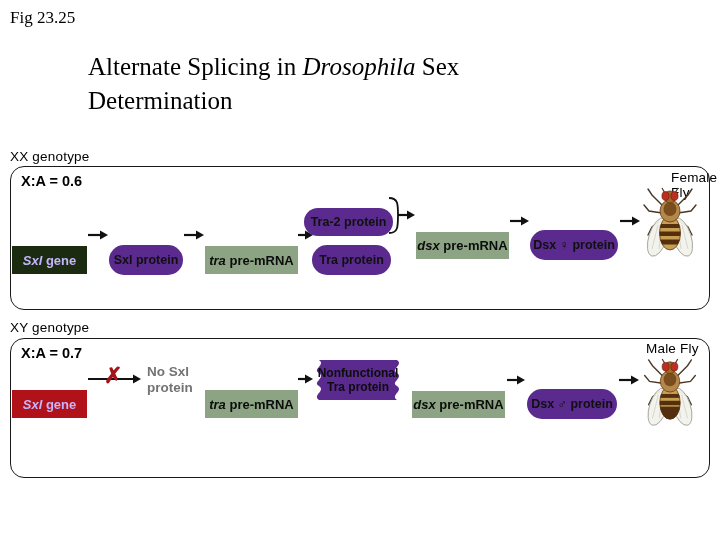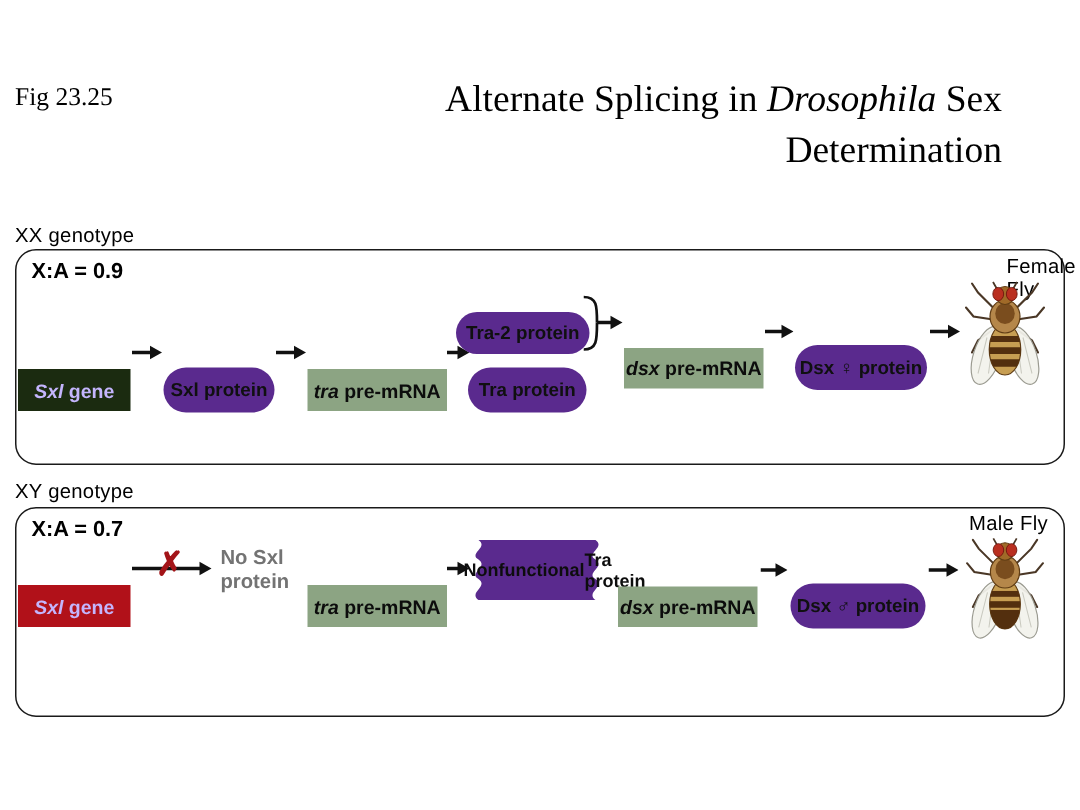--- a/index.html
+++ b/index.html
@@ -4,51 +4,51 @@
 <style>
   :root{
     --purple:#5a2a8e; --green:#8ca483; --dark-green:#1b2b10;
     --red:#b11119; --xmark:#a31418; --border:#1a1a1a;
   }
   html,body{margin:0;padding:0;background:#fff;}
   .stage{position:relative;width:720px;height:540px;background:#ffffff;overflow:hidden;
          font-family:"Liberation Sans",sans-serif;color:#111;}
   .abs{position:absolute;}
   .fig-label{font-family:"Liberation Serif",serif;font-size:17px;color:#000;}
-  .title{font-family:"Liberation Serif",serif;font-size:25px;line-height:34px;color:#000;width:580px;text-align:right;}
+  .title{font-family:"Liberation Serif",serif;font-size:25px;line-height:34px;color:#000;width:580px;}
   .geno-label{font-size:13.5px;font-weight:normal;letter-spacing:.2px;color:#000;}
   .panel{border:1.6px solid var(--border);border-radius:14px;background:#fff;box-sizing:border-box;}
   .ratio{font-size:14.5px;font-weight:bold;color:#000;}
   .node{display:flex;align-items:center;justify-content:center;text-align:center;
         font-size:12.5px;font-weight:bold;box-sizing:border-box;white-space:nowrap;margin-top:25px;}
   .gene-box{background:var(--dark-green);color:#c4b5fd;font-size:13px;}
   .gene-box.red{background:var(--red);}
   .pill{background:var(--purple);color:#101010;border-radius:15px;}
   .mrna{background:var(--green);color:#0c0c0c;font-size:13px;}
   .it{font-style:italic;}
   .plain-text{font-size:13.5px;font-weight:bold;line-height:16px;color:#737373;}
   .xmark{font-size:22px;font-weight:bold;color:var(--xmark);line-height:20px;}
-  .nonfunc-text{position:absolute;left:0;top:0;width:100%;height:100%;display:flex;flex-direction:row;
-        align-items:center;justify-content:flex-start;font-size:12px;font-weight:bold;color:#0d0d0d;line-height:14px;}
+  .nonfunc-text{position:absolute;left:0;top:0;width:100%;height:100%;display:flex;flex-direction:column;
+        align-items:center;justify-content:center;font-size:12px;font-weight:bold;color:#0d0d0d;line-height:14px;}
   svg{display:block;}
 </style>
 </head>
 <body>
 
 <div class="stage">
 
-  <div class="abs fig-label" style="left:10px;top:8px;margin-top:47px;">Fig 23.25</div>
+  <div class="abs fig-label" style="left:10px;top:8px;">Fig 23.25</div>
   <div class="abs title" style="left:88px;top:50px;">
     <span>Alternate Splicing in </span><span class="it">Drosophila</span><span> Sex</span><br>
     <span>Determination</span>
   </div>
 
   <div class="abs geno-label" style="left:10px;top:149px;">XX genotype</div>
   <div class="abs panel" style="left:10px;top:166px;width:700px;height:144px;"></div>
-  <div class="abs ratio" style="left:21px;top:173px;">X:A = 0.9</div>
+  <div class="abs ratio" style="left:21px;top:173px;">X:A = 0.6</div>
 
   <div class="abs node gene-box" style="left:12px;top:221px;width:75px;height:28px;">
     <span><span class="it">Sxl</span><span> gene</span></span>
   </div>
 
   <svg class="abs" style="left:88px;top:229px;" width="20" height="12" viewBox="0 0 20 12">
     <line x1="0" y1="6" x2="13" y2="6" stroke="#111" stroke-width="2.2"></line>
       <polygon points="12,1.5 20,6 12,10.5" fill="#111"></polygon>
   </svg>
 

